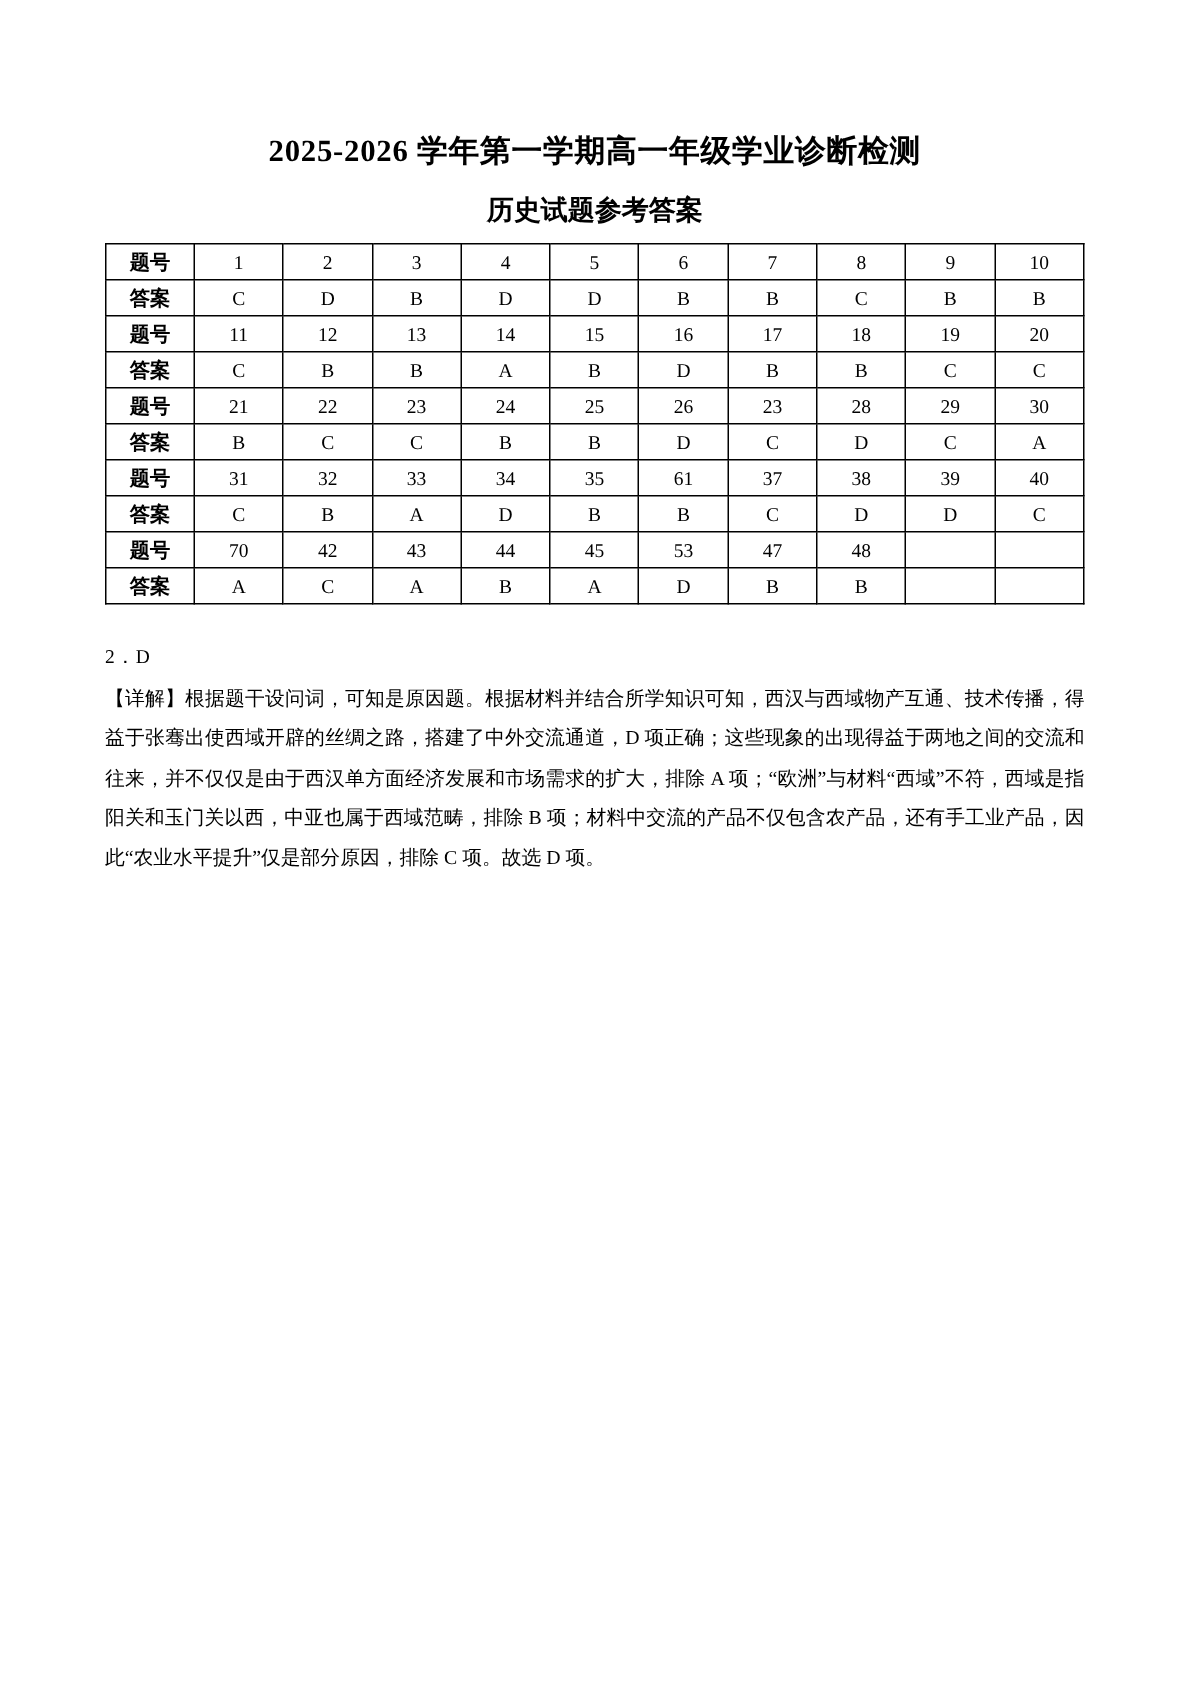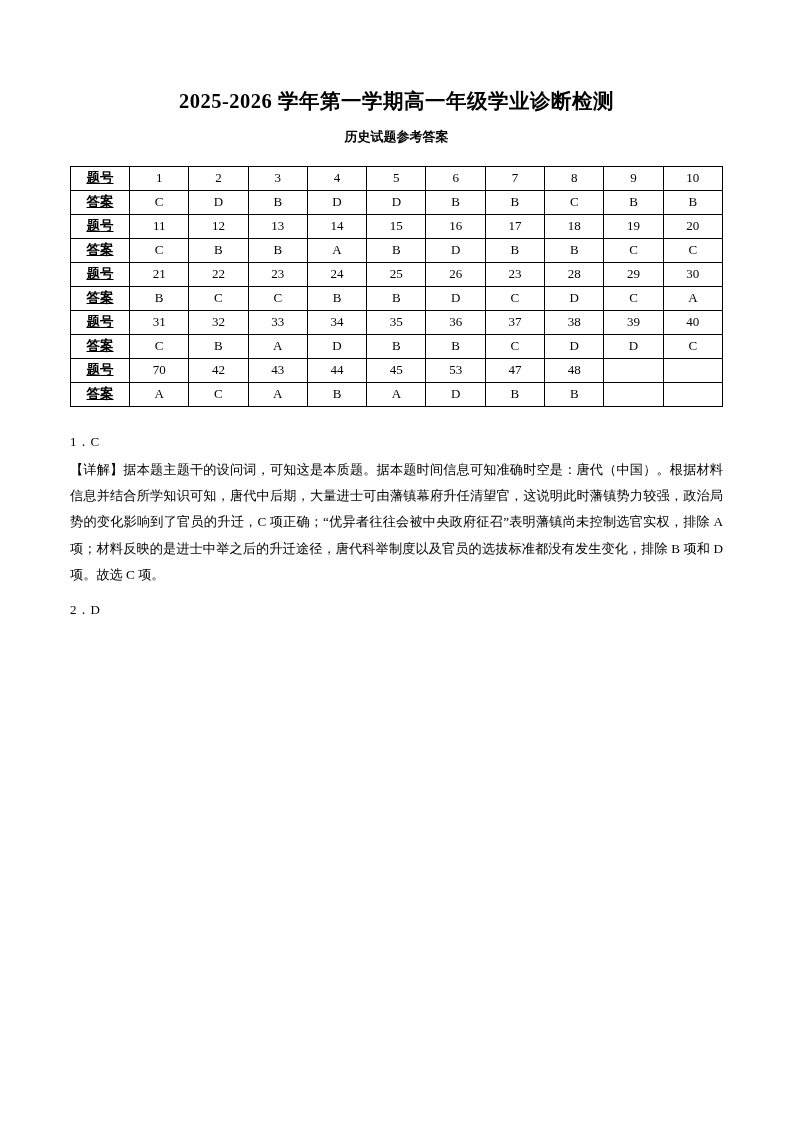--- a/index.html
+++ b/index.html
@@ -24,44 +24,43 @@
   .doc-title {
     text-align: center;
     font-size: 20.5px;
     font-weight: bold;
     letter-spacing: 0.5px;
     margin: 0 0 14px 0;
     line-height: 1.3;
   }
   .doc-subtitle {
     text-align: center;
-    font-size: 13px;
+    font-size: 18px;
     font-weight: bold;
-    margin: 0 0 20px 0;
+    margin: 0 0 10px 0;
     line-height: 1.3;
   }
   table.answer-table {
     border-collapse: collapse;
     width: 100%;
     table-layout: fixed;
     margin: 0 0 22px 0;
   }
   table.answer-table td {
     border: 1px solid #000000;
     text-align: center;
     vertical-align: middle;
     height: 21px;
     font-size: 13px;
     font-family: "Liberation Serif", "DejaVu Serif", serif;
   }
   table.answer-table td.rowhead {
     font-weight: bold;
     width: 56px;
     font-size: 13.5px;
-    text-decoration: underline;
   }
   .qa-block {
     margin-bottom: 6px;
   }
   .qa-label {
     font-size: 13px;
     line-height: 2.0;
     margin: 8px 0 2px 0;
     letter-spacing: 0.5px;
   }
@@ -161,21 +160,21 @@
         <td>C</td>
         <td>A</td>
       </tr>
       <tr>
         <td class="rowhead">题号</td>
         <td>31</td>
         <td>32</td>
         <td>33</td>
         <td>34</td>
         <td>35</td>
-        <td>36</td>
+        <td>61</td>
         <td>37</td>
         <td>38</td>
         <td>39</td>
         <td>40</td>
       </tr>
       <tr>
         <td class="rowhead">答案</td>
         <td>C</td>
         <td>B</td>
         <td>A</td>
@@ -209,23 +208,20 @@
         <td>A</td>
         <td>D</td>
         <td>B</td>
         <td>B</td>
         <td></td>
         <td></td>
       </tr>
     </tbody>
   </table>
 
-  <div class="qa-block">
-    <div class="qa-label">1．C</div>
-    <p class="qa-text">【详解】据本题主题干的设问词，可知这是本质题。据本题时间信息可知准确时空是：唐代（中国）。根据材料信息并结合所学知识可知，唐代中后期，大量进士可由藩镇幕府升任清望官，这说明此时藩镇势力较强，政治局势的变化影响到了官员的升迁，C 项正确；“优异者往往会被中央政府征召”表明藩镇尚未控制选官实权，排除 A 项；材料反映的是进士中举之后的升迁途径，唐代科举制度以及官员的选拔标准都没有发生变化，排除 B 项和 D 项。故选 C 项。</p>
-  </div>
 
   <div class="qa-block">
     <div class="qa-label">2．D</div>
+    <p class="qa-text">【详解】根据题干设问词，可知是原因题。根据材料并结合所学知识可知，西汉与西域物产互通、技术传播，得益于张骞出使西域开辟的丝绸之路，搭建了中外交流通道，D 项正确；这些现象的出现得益于两地之间的交流和往来，并不仅仅是由于西汉单方面经济发展和市场需求的扩大，排除 A 项；“欧洲”与材料“西域”不符，西域是指阳关和玉门关以西，中亚也属于西域范畴，排除 B 项；材料中交流的产品不仅包含农产品，还有手工业产品，因此“农业水平提升”仅是部分原因，排除 C 项。故选 D 项。</p>
   </div>
 
 
 </div>
 
 </body></html>

